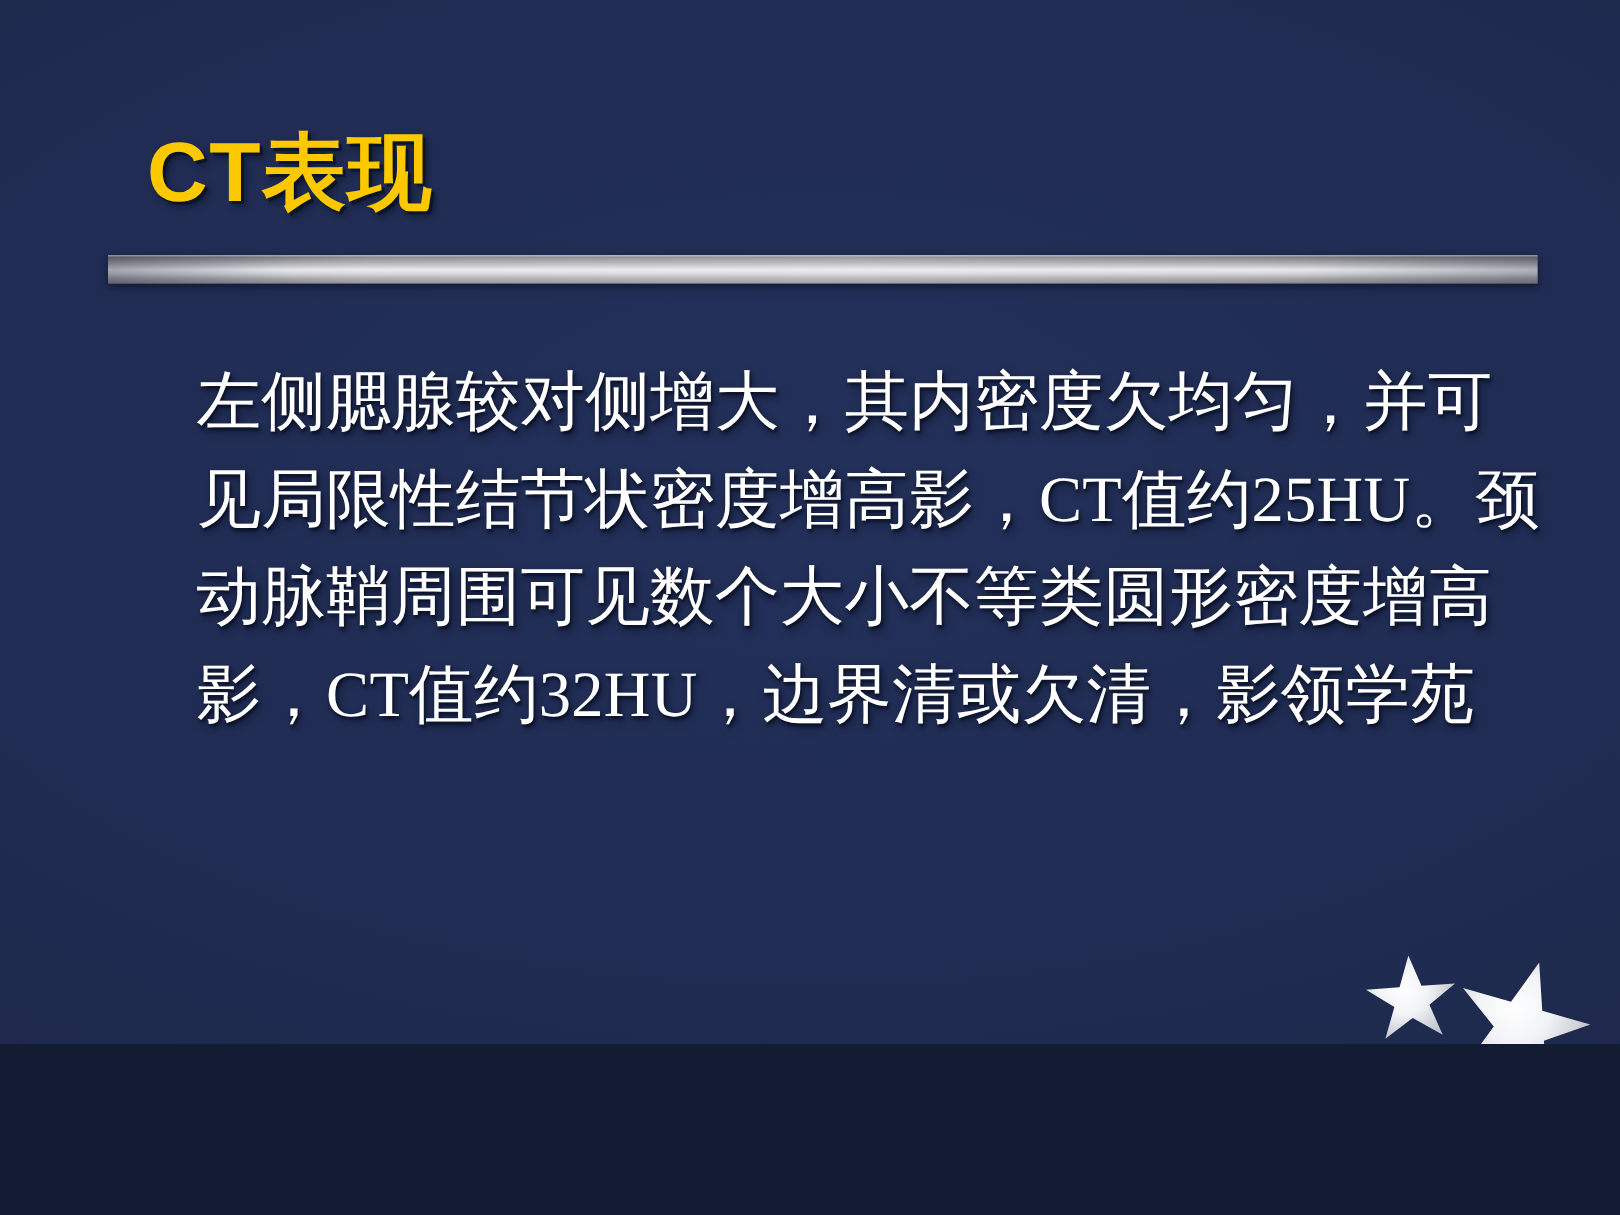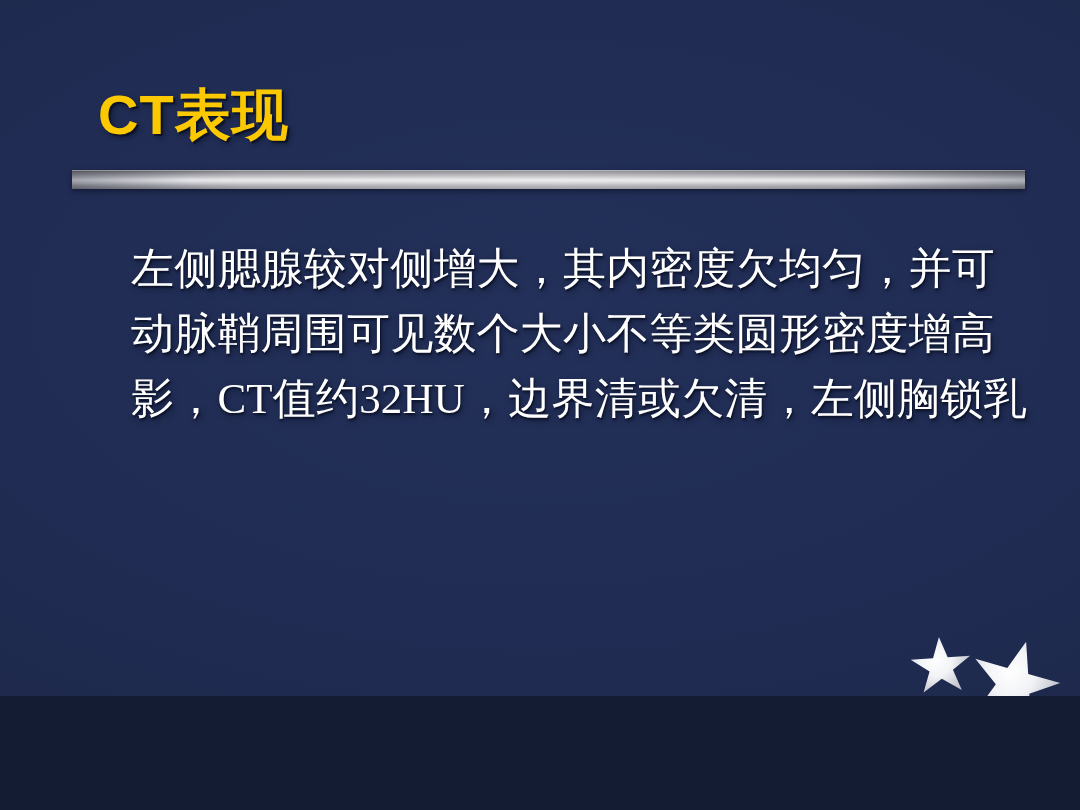--- a/index.html
+++ b/index.html
@@ -180,22 +180,23 @@
 <div class="slide">
 
   <div class="title-wrap">
     <div class="title">CT表现</div>
   </div>
 
   <div class="divider"></div>
 
   <div class="body-text">
     <div class="body-line">左侧腮腺较对侧增大，其内密度欠均匀，并可</div>
+    <div class="body-line">见局限性结节状密度增高影，CT值约25HU。颈</div>
     <div class="body-line">动脉鞘周围可见数个大小不等类圆形密度增高</div>
-    <div class="body-line">影，CT值约32HU，边界清或欠清，左侧胸锁乳</div>
+    <div class="body-line">影，CT值约32HU，边界清或欠清，影领学苑</div>
   </div>
 
   <div class="pills">
     <div class="pill pill-left"></div>
     <div class="pill pill-right"></div>
   </div>
 
   <div class="star star-1"></div>
   <div class="star star-2"></div>
   <div class="star star-3"></div>

